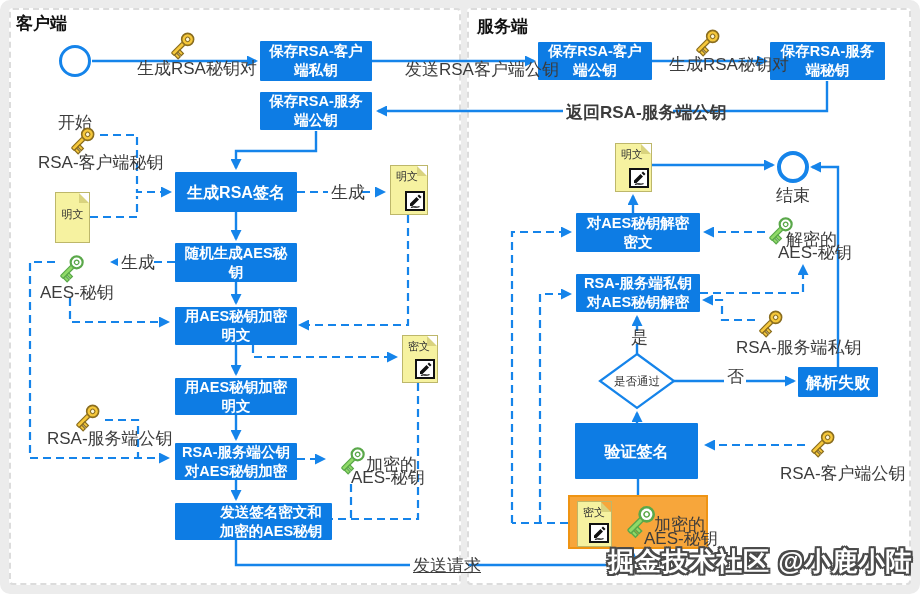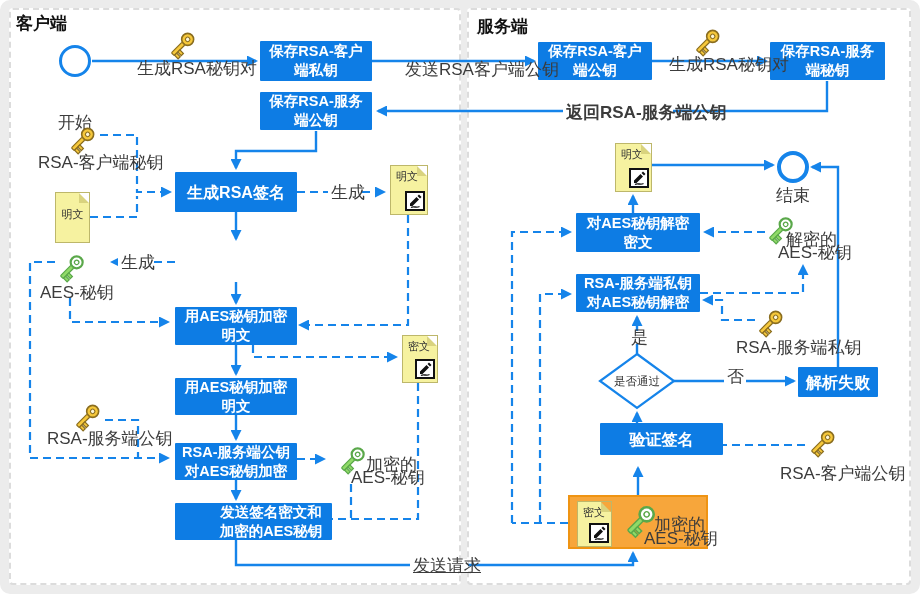--- a/index.html
+++ b/index.html
@@ -101,39 +101,41 @@
   <div class="circle" style="left:59px;top:45px;"></div>
   <div class="lbl" style="left:55px;top:68px;width:40px;margin-top:48px;">开始</div>
   <div class="circle" style="left:777px;top:151px;border-width:4px;"></div>
   <div class="lbl" style="left:773px;top:189px;width:40px;">结束</div>
 
   <div class="bbox" style="left:260px;top:41px;width:112px;height:40px;">保存RSA-客户
 端私钥</div>
   <div class="bbox" style="left:260px;top:92px;width:112px;height:38px;">保存RSA-服务
 端公钥</div>
   <div class="bbox big" style="left:175px;top:172px;width:122px;height:40px;">生成RSA签名</div>
+  <div class="bbox" style="left:175px;top:243px;width:122px;height:39px;">随机生成AES秘
+钥</div>
   <div class="bbox" style="left:175px;top:307px;width:122px;height:38px;">用AES秘钥加密
 明文</div>
   <div class="bbox" style="left:175px;top:378px;width:122px;height:37px;">用AES秘钥加密
 明文</div>
   <div class="bbox" style="left:175px;top:443px;width:122px;height:37px;">RSA-服务端公钥
 对AES秘钥加密</div>
   <div class="bbox" style="left:175px;top:503px;width:122px;height:37px;padding-left:35px;">发送签名密文和
 加密的AES秘钥</div>
 
   <div class="bbox" style="left:538px;top:42px;width:114px;height:38px;">保存RSA-客户
 端公钥</div>
   <div class="bbox" style="left:770px;top:42px;width:115px;height:38px;">保存RSA-服务
 端秘钥</div>
   <div class="bbox" style="left:576px;top:213px;width:124px;height:39px;">对AES秘钥解密
 密文</div>
   <div class="bbox" style="left:576px;top:274px;width:124px;height:38px;">RSA-服务端私钥
 对AES秘钥解密</div>
   <div class="bbox big" style="left:798px;top:367px;width:80px;height:30px;">解析失败</div>
-  <div class="bbox big" style="left:575px;top:423px;width:123px;height:32px;margin-left:25px;">验证签名</div>
+  <div class="bbox big" style="left:575px;top:423px;width:123px;height:56px;">验证签名</div>
   <div class="dtext" style="left:598px;top:374px;width:78px;">是否通过</div>
 
   <div class="note" style="left:55px;top:192px;width:35px;height:51px;">
     <div class="fold"></div>
     <div class="ntext" style="padding-top:14px;text-align:center;padding-left:0;">明文</div>
   </div>
   <div class="note" style="left:390px;top:165px;width:38px;height:50px;">
     <div class="fold"></div>
     <div class="ntext">明文</div>
     <svg class="pencil" viewBox="0 0 20 20">
@@ -284,14 +286,15 @@
   <div class="lbl wbg" style="left:410px;top:559px;width:52px;text-decoration:underline;">发送请求</div>
 
   <div class="lbl" style="left:669px;top:58px;width:85px;">生成RSA秘钥对</div>
   <div class="lbl" style="left:786px;top:233px;width:40px;">解密的</div>
   <div class="lbl" style="left:778px;top:246px;width:58px;">AES-秘钥</div>
   <div class="lbl" style="left:736px;top:341px;width:92px;">RSA-服务端私钥</div>
   <div class="lbl wbg" style="left:628px;top:331px;width:16px;">是</div>
   <div class="lbl wbg" style="left:724px;top:370px;width:16px;">否</div>
   <div class="lbl" style="left:780px;top:467px;width:95px;">RSA-客户端公钥</div>
 
+  <div class="watermark">掘金技术社区 @小鹿小陆</div>
 
 </div>
 
 </body></html>

